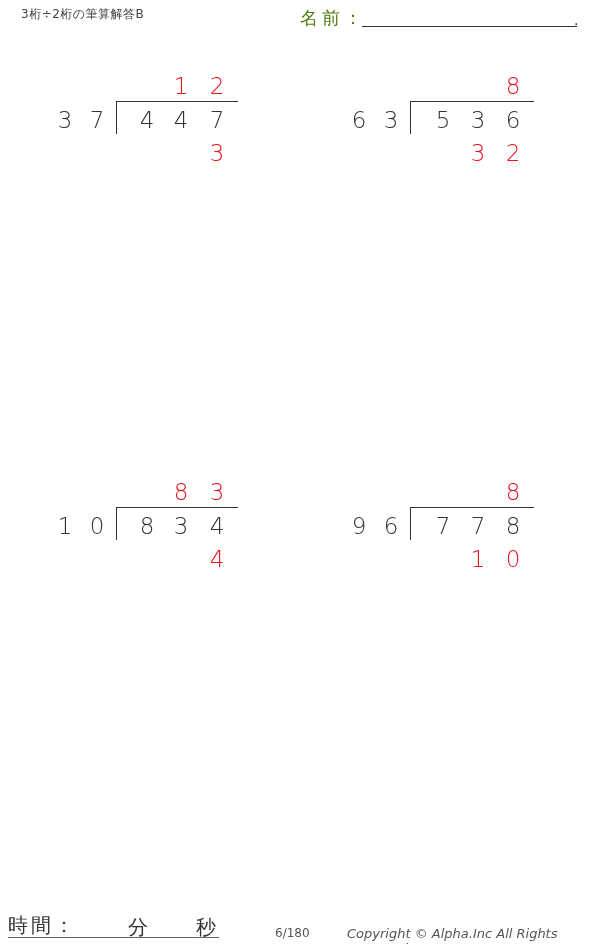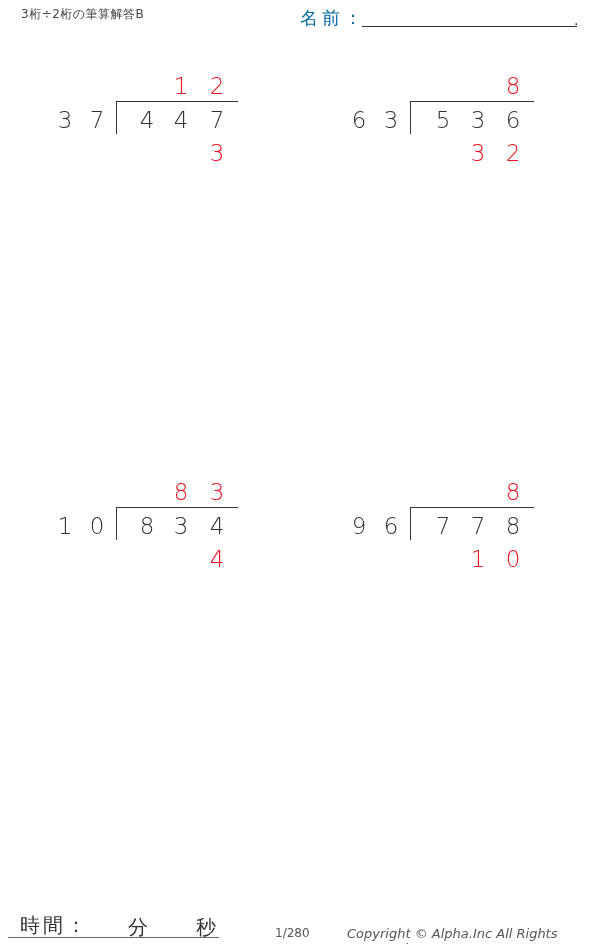--- a/index.html
+++ b/index.html
@@ -2,32 +2,32 @@
 <html><head>
 <meta charset="utf-8">
 <style>
   html, body { margin: 0; padding: 0; }
   body {
     width: 600px; height: 944px; position: relative; overflow: hidden;
     background: #ffffff; font-family: "DejaVu Sans", sans-serif; color: #333;
   }
   .abs { position: absolute; }
   .title { left: 21px; top: 6px; font-size: 12px; color: #444; letter-spacing: 0.5px; }
-  .name-label { left: 300px; top: 6px; font-size: 18px; color: #0369a1; letter-spacing: 4px; }
+  .name-label { left: 300px; top: 6px; font-size: 18px; color: #4d7c0f; letter-spacing: 4px; }
   .name-line { left: 362px; top: 26px; width: 215px; border-bottom: 1px solid #333; height: 0; }
   .name-dot { left: 574px; top: 12px; font-size: 14px; color: #333; }
 
   .problem { position: absolute; width: 240px; height: 110px; }
   .digit { position: absolute; width: 22px; text-align: center; font-size: 23px; line-height: 28px; font-weight: 300; }
   .black { color: #333; }
   .red { color: #e8141f; }
   .bar-top { position: absolute; height: 0; border-top: 1.5px solid #333; }
   .bar-left { position: absolute; width: 0; border-left: 1.5px solid #333; }
 
-  .time-label { left: 8px; top: 912px; font-size: 20px; color: #333; letter-spacing: 3px; margin-left: 12px; }
+  .time-label { left: 8px; top: 912px; font-size: 20px; color: #333; letter-spacing: 3px; }
   .time-min { left: 128px; top: 914px; font-size: 20px; color: #333; }
   .time-sec { left: 196px; top: 914px; font-size: 20px; color: #333; }
   .time-line { left: 8px; top: 937px; width: 211px; border-bottom: 1px solid #666; height: 0; }
   .page-num { left: 275px; top: 926px; font-size: 12px; color: #555; }
   .copyright { left: 347px; top: 926px; font-size: 13px; color: #555; font-style: italic; }
 </style>
 </head>
 <body>
 
 <div class="abs title">3桁÷2桁の筆算解答B</div>
@@ -84,14 +84,14 @@
   <span class="digit black" style="left:127px; top:36px;">7</span>
   <span class="digit black" style="left:162px; top:36px;">8</span>
   <span class="digit red" style="left:127px; top:69px;">1</span>
   <span class="digit red" style="left:162px; top:69px;">0</span>
 </div>
 
 <div class="abs time-label">時間：</div>
 <div class="abs time-min">分</div>
 <div class="abs time-sec">秒</div>
 <div class="abs time-line"></div>
-<div class="abs page-num">1/280</div>
+<div class="abs page-num">6/180</div>
 <div class="abs copyright">Copyright © Alpha.Inc All Rights Reserved.</div>
 
 </body></html>

